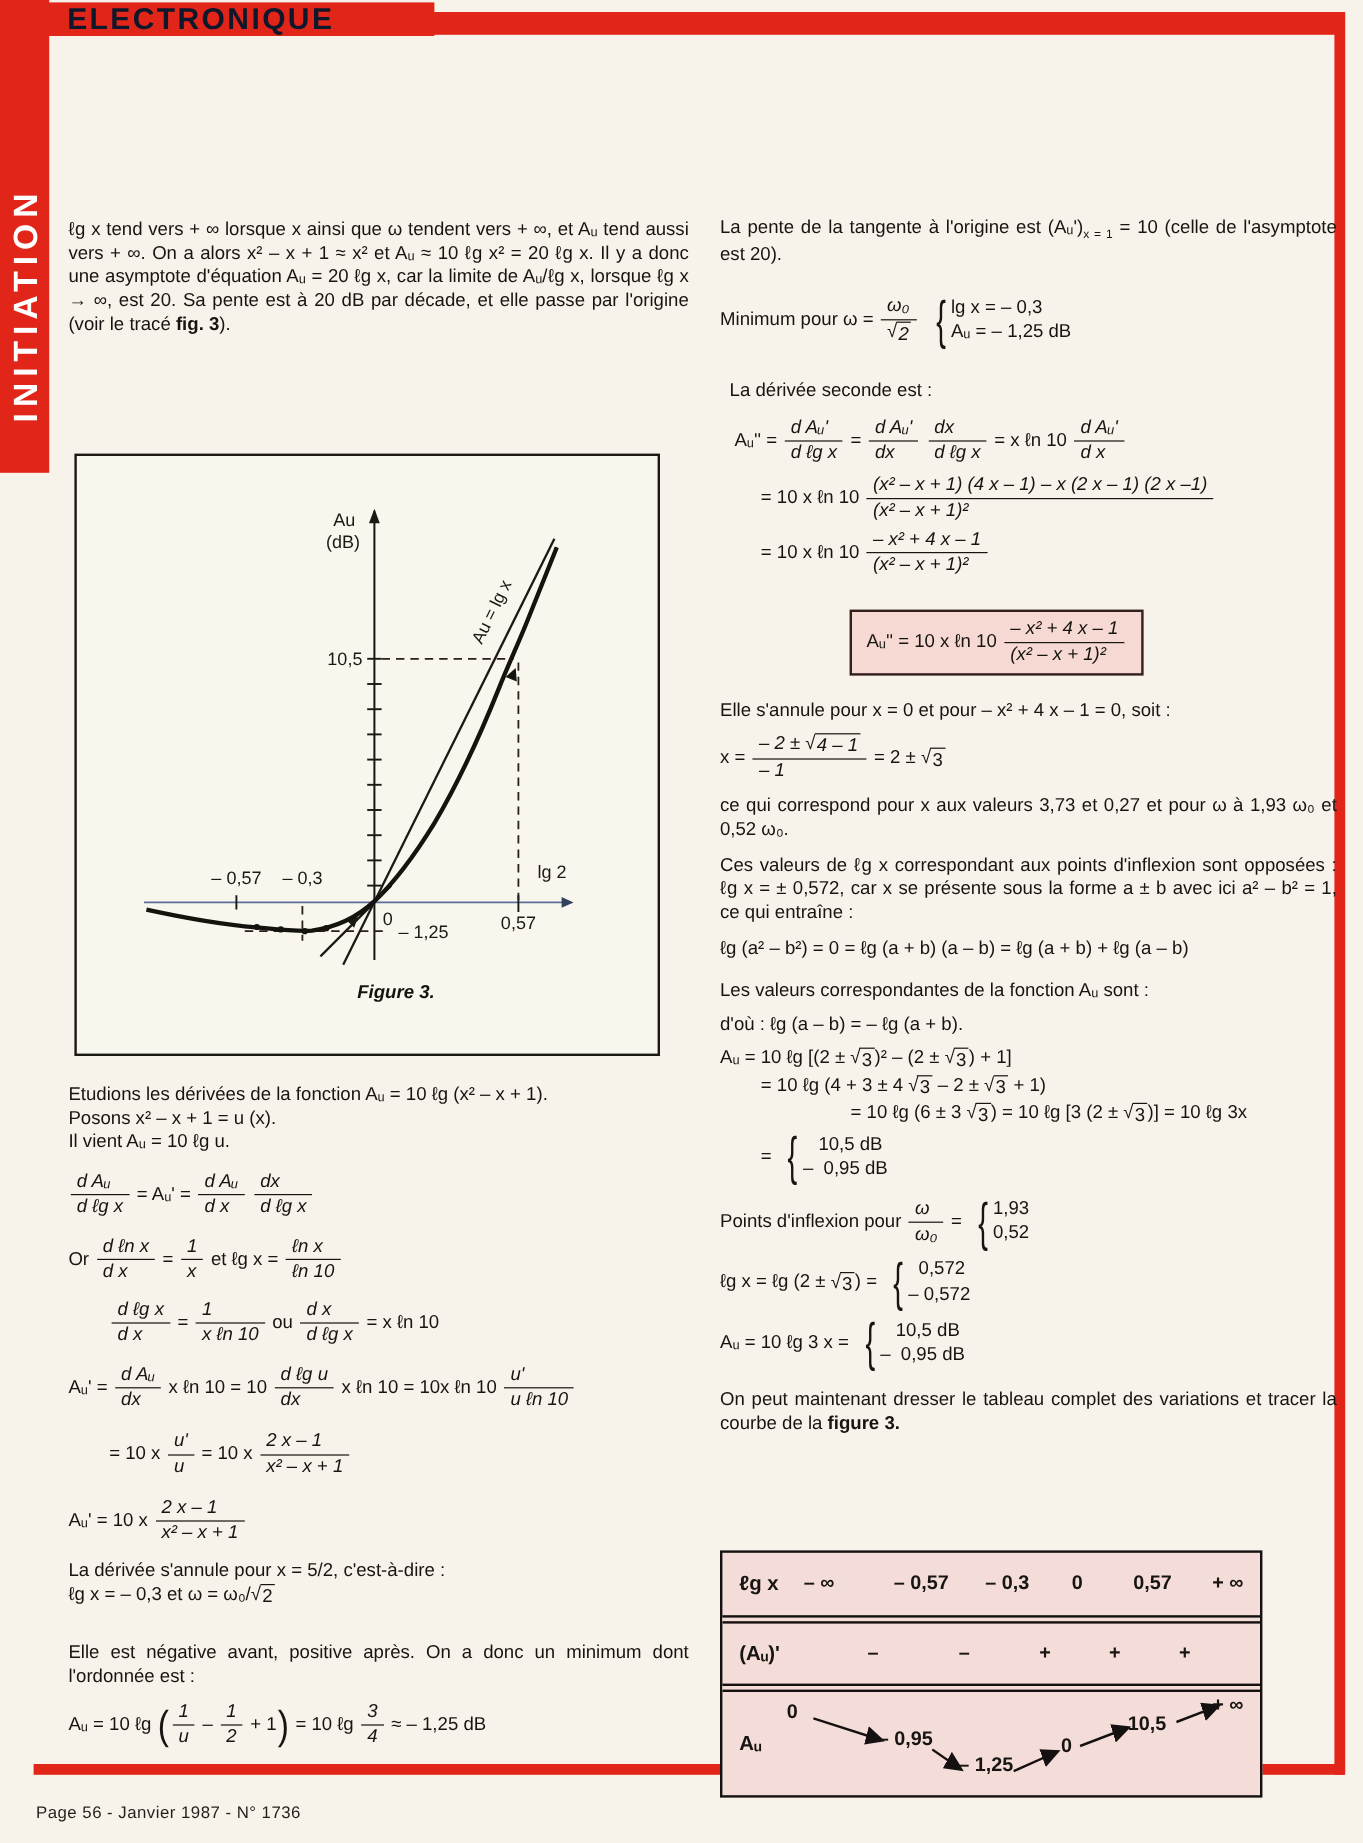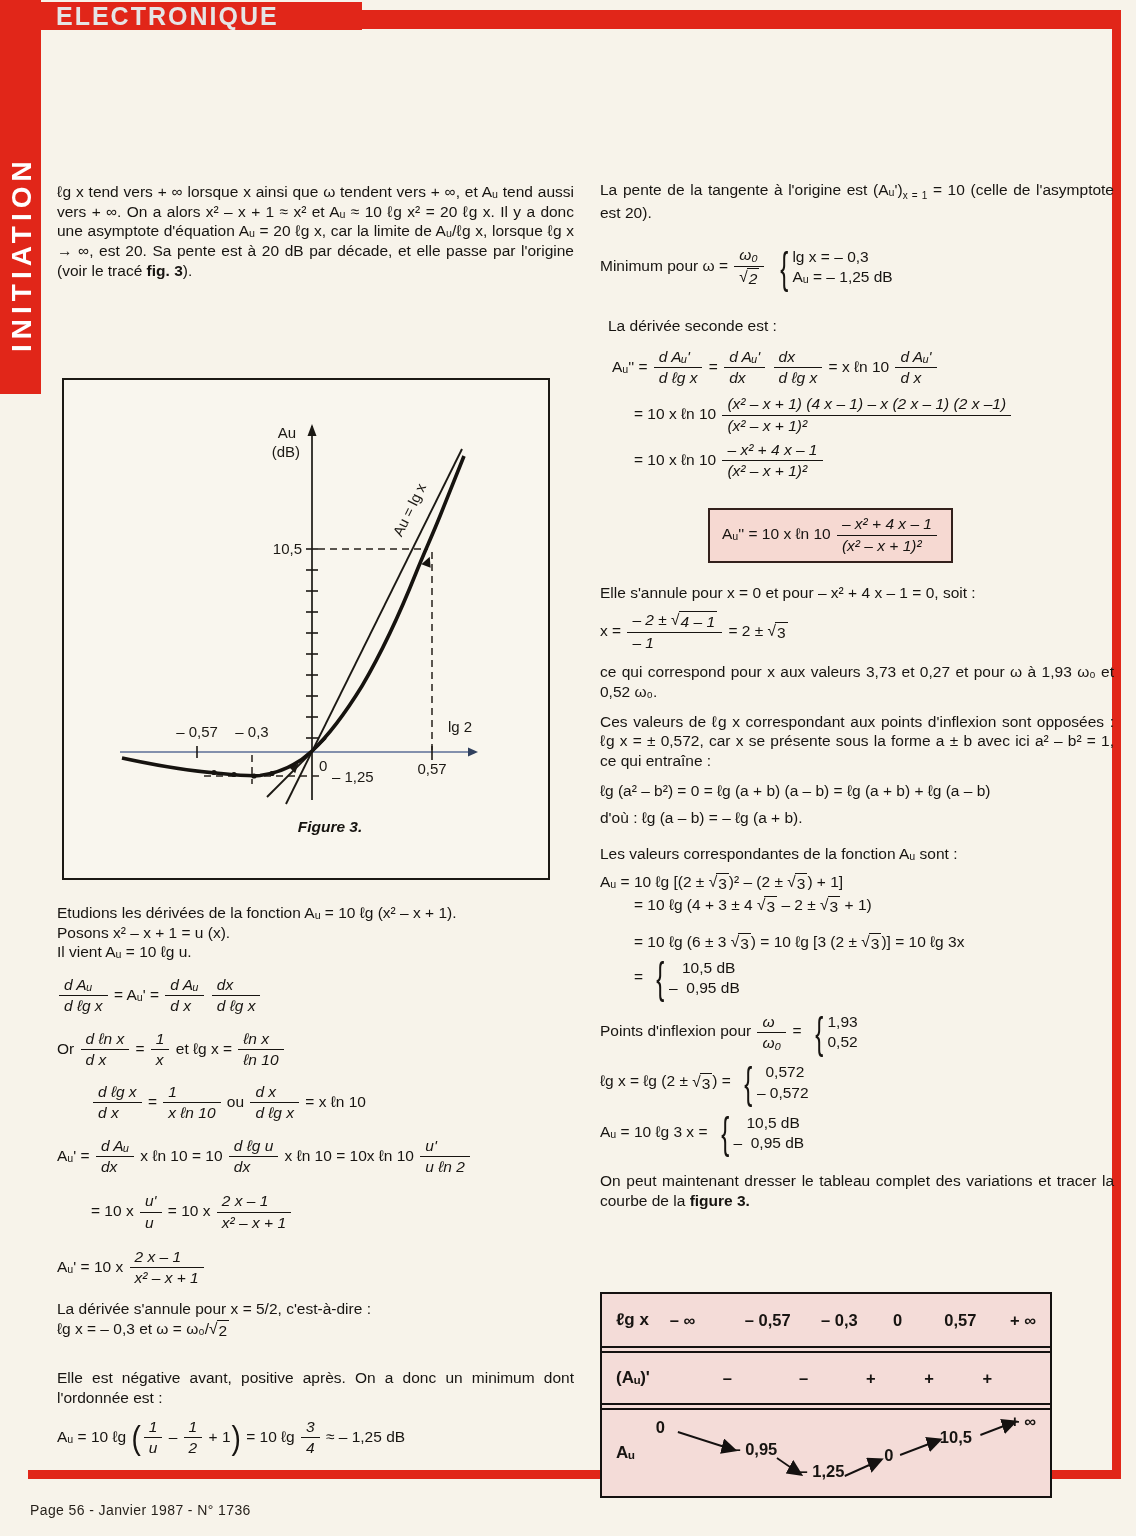--- a/index.html
+++ b/index.html
@@ -1,21 +1,21 @@
 <!DOCTYPE html>
 <html><head>
 <meta charset="utf-8">
 <style>
   html,body{margin:0;padding:0;background:#d8d4cc;}
   #page{position:relative;width:1136px;height:1536px;background:#f7f3ea;
         font-family:"Liberation Sans","DejaVu Sans",sans-serif;color:#171411;overflow:hidden;}
   .red{background:#e12619;}
   
   #brand-tab{position:absolute;left:40px;top:2px;width:322px;height:28px;display:flex;align-items:center;}
-  #brand-tab .t{color:#e5e5e5;font-weight:700;font-size:25px;letter-spacing:2px;padding-left:16px;white-space:nowrap;}
+  #brand-tab .t{color:#0f172a;font-weight:700;font-size:25px;letter-spacing:2px;padding-left:16px;white-space:nowrap;}
   #top-line{position:absolute;left:356px;top:10px;width:764px;height:19px;}
   #right-line{position:absolute;left:1112px;top:10px;width:9px;height:1469px;}
   #bottom-line{position:absolute;left:28px;top:1470px;width:1092px;height:9px;}
   #side-band{position:absolute;left:0;top:0;width:41px;height:394px;}
   #side-band .vert{position:absolute;left:6px;top:352px;transform:rotate(-90deg);transform-origin:0 0;
         color:#fff;font-weight:700;font-size:28px;letter-spacing:5px;white-space:nowrap;}
   
   .col{position:absolute;font-size:15.5px;line-height:1.27;}
   .para{text-align:justify;margin:0;}
   .bold{font-weight:700;}
@@ -136,21 +136,21 @@
     </svg>
   </div>
 
   <div class="col" style="left:57px;top:903px;width:517px;">
     <div>Etudions les dérivées de la fonction Aᵤ = 10 ℓg (x² – x + 1).</div>
     <div>Posons x² – x + 1 = u (x).</div>
     <div>Il vient Aᵤ = 10 ℓg u.</div>
     <span class="fline"><span class="fr"><span class="nu">d Aᵤ</span><span class="de">d ℓg x</span></span><span> = Aᵤ' = </span><span class="fr"><span class="nu">d Aᵤ</span><span class="de">d x</span></span><span> </span><span class="fr"><span class="nu">dx</span><span class="de">d ℓg x</span></span></span>
     <span class="fline"><span>Or  </span><span class="fr"><span class="nu">d ℓn x</span><span class="de">d x</span></span><span> = </span><span class="fr"><span class="nu">1</span><span class="de">x</span></span><span>  et ℓg x = </span><span class="fr"><span class="nu">ℓn x</span><span class="de">ℓn 10</span></span></span>
     <span class="fline indent1"><span class="fr"><span class="nu">d ℓg x</span><span class="de">d x</span></span><span> = </span><span class="fr"><span class="nu">1</span><span class="de">x ℓn 10</span></span><span>  ou  </span><span class="fr"><span class="nu">d x</span><span class="de">d ℓg x</span></span><span> = x ℓn 10</span></span>
-    <span class="fline"><span>Aᵤ' = </span><span class="fr"><span class="nu">d Aᵤ</span><span class="de">dx</span></span><span> x ℓn 10 = 10 </span><span class="fr"><span class="nu">d ℓg u</span><span class="de">dx</span></span><span> x ℓn 10 = 10x ℓn 10 </span><span class="fr"><span class="nu">u'</span><span class="de">u ℓn 2</span></span></span>
+    <span class="fline"><span>Aᵤ' = </span><span class="fr"><span class="nu">d Aᵤ</span><span class="de">dx</span></span><span> x ℓn 10 = 10 </span><span class="fr"><span class="nu">d ℓg u</span><span class="de">dx</span></span><span> x ℓn 10 = 10x ℓn 10 </span><span class="fr"><span class="nu">u'</span><span class="de">u ℓn 10</span></span></span>
     <span class="fline indent1" style="margin-top:16px;"><span>= 10 x  </span><span class="fr"><span class="nu">u'</span><span class="de">u</span></span><span> = 10 x </span><span class="fr"><span class="nu">2 x – 1</span><span class="de">x² – x + 1</span></span></span>
     <span class="fline" style="margin-top:16px;"><span>Aᵤ' = 10 x </span><span class="fr"><span class="nu">2 x – 1</span><span class="de">x² – x + 1</span></span></span>
     <div style="margin-top:12px;">La dérivée s'annule pour x = 5/2, c'est-à-dire :</div>
     <div><span>ℓg x = – 0,3 et ω = ω₀/</span><span class="sqrt">
           <span class="rad">√</span>
           <span class="bar">2</span>
         </span></div>
     <div class="para" style="margin-top:28px;">Elle est négative avant, positive après. On a donc un minimum dont l'ordonnée est :</div>
     <span class="fline" style="margin-top:10px;"><span>Aᵤ = 10 ℓg  </span><span class="bigp">(</span><span class="fr"><span class="nu">1</span><span class="de">u</span></span><span> – </span><span class="fr"><span class="nu">1</span><span class="de">2</span></span><span> + 1</span><span class="bigp">)</span><span>  = 10 ℓg </span><span class="fr"><span class="nu">3</span><span class="de">4</span></span><span> ≈ – 1,25 dB</span></span>
   </div>
@@ -178,37 +178,37 @@
     <span class="fline" style="margin-top:8px;"><span>x = </span><span class="fr"><span class="nu"><span>– 2 ± </span><span class="sqrt">
               <span class="rad">√</span>
               <span class="bar">4 – 1</span>
             </span></span><span class="de">– 1</span></span><span> = 2 ± </span><span class="sqrt">
           <span class="rad">√</span>
           <span class="bar">3</span>
         </span></span>
     <p class="para" style="margin-top:10px;">ce qui correspond pour x aux valeurs 3,73 et 0,27 et pour ω à 1,93 ω₀ et 0,52 ω₀.</p>
     <p class="para" style="margin-top:10px;">Ces valeurs de ℓg x correspondant aux points d'inflexion sont opposées : ℓg x = ± 0,572, car x se présente sous la forme a ± b avec ici a² – b² = 1, ce qui entraîne :</p>
     <div style="margin-top:10px;">ℓg (a² – b²) = 0 = ℓg (a + b) (a – b) = ℓg (a + b) + ℓg (a – b)</div>
+    <div style="margin-top:16px;">Les valeurs correspondantes de la fonction Aᵤ sont :</div>
     <div style="margin-top:8px;">d'où : ℓg (a – b) = – ℓg (a + b).</div>
-    <div style="margin-top:16px;">Les valeurs correspondantes de la fonction Aᵤ sont :</div>
     <span class="fline" style="margin-top:8px;"><span>Aᵤ = 10 ℓg [(2 ± </span><span class="sqrt">
           <span class="rad">√</span>
           <span class="bar">3</span>
         </span><span>)² – (2 ± </span><span class="sqrt">
           <span class="rad">√</span>
           <span class="bar">3</span>
         </span><span>) + 1]</span></span>
     <span class="fline indent1" style="margin-top:2px;"><span>= 10 ℓg (4 + 3 ± 4 </span><span class="sqrt">
           <span class="rad">√</span>
           <span class="bar">3</span>
         </span><span> – 2 ± </span><span class="sqrt">
           <span class="rad">√</span>
           <span class="bar">3</span>
         </span><span> + 1)</span></span>
-    <span class="fline indent1" style="margin-top:16px;"><span>= 10 ℓg (6 ± 3 </span><span class="sqrt">
+    <span class="fline indent1" style="margin-top:2px;text-align:center;"><span>= 10 ℓg (6 ± 3 </span><span class="sqrt">
           <span class="rad">√</span>
           <span class="bar">3</span>
         </span><span>) = 10 ℓg [3 (2 ± </span><span class="sqrt">
           <span class="rad">√</span>
           <span class="bar">3</span>
         </span><span>)] = 10 ℓg 3x</span></span>
     <span class="fline indent1" style="margin-top:4px;"><span>= </span><span class="cases">
           <span class="brace">{</span>
           <span class="stack">
             <span>   10,5 dB</span>

